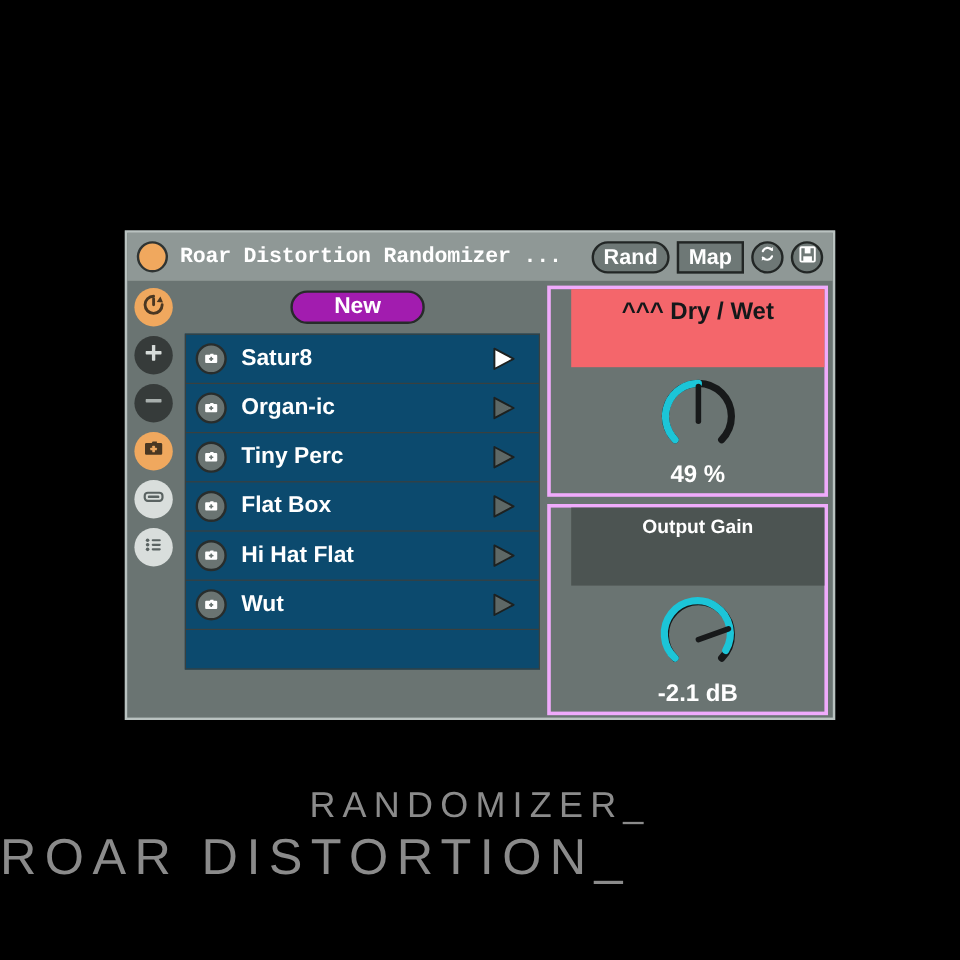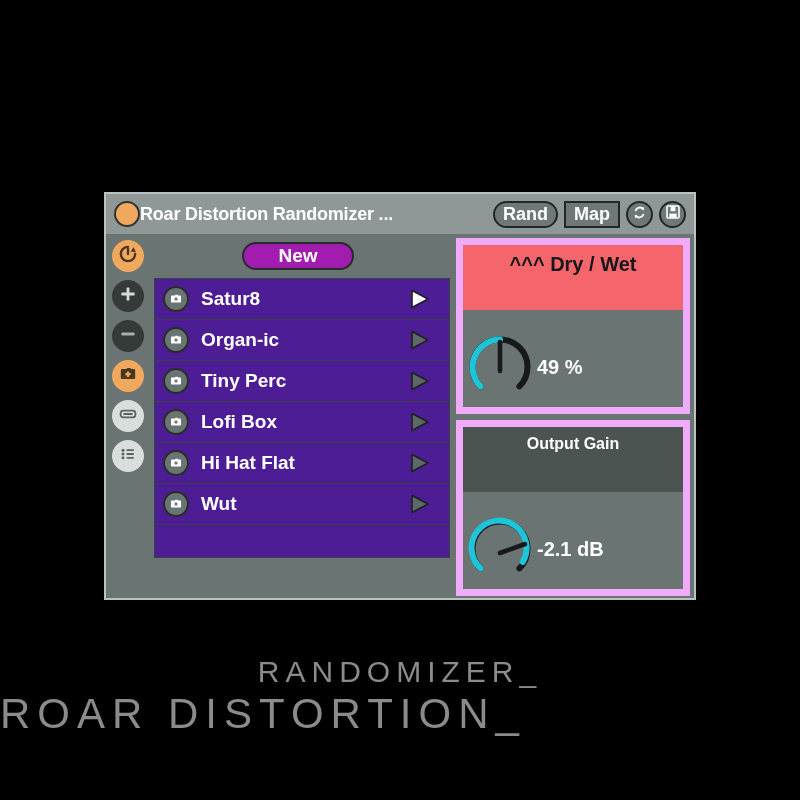--- a/index.html
+++ b/index.html
@@ -41,27 +41,29 @@
   }
   #device-dot {
     width: 26px; height: 26px;
     border-radius: 50%;
     background: #f0a85e;
     border: 2px solid #2f3433;
     box-sizing: border-box;
     flex: 0 0 auto;
   }
   #title-text {
+    margin-left: 10px;
     color: #ffffff;
     font-size: 18px;
     font-weight: bold;
     white-space: nowrap;
     overflow: hidden;
     flex: 1 1 auto;
     letter-spacing: -0.2px;
+    font-family: Liberation Mono, monospace;
   }
   .tb-btn {
     flex: 0 0 auto;
     height: 27px;
     background: #6e7876;
     border: 2px solid #222625;
     color: #ffffff;
     font-size: 18px;
     font-weight: bold;
     display: flex;
@@ -138,21 +140,21 @@
     align-items: center;
     justify-content: center;
     box-sizing: border-box;
   }
   #preset-list {
     position: absolute;
     left: 4px; top: 44px;
     width: 296px;
     border: 1px solid #3a403f;
     box-sizing: border-box;
-    background: #4c1d95;
+    background: #0c4a6e;
   }
   .preset-row {
     height: 41px;
     display: flex;
     align-items: center;
     border-bottom: 1px solid #3a403f;
     box-sizing: border-box;
     padding-left: 8px;
   }
   .preset-row:last-child { border-bottom: none; }
@@ -189,23 +191,24 @@
   
   #param-column {
     position: absolute;
     left: 350px; top: 0;
     right: 4px;
     height: 100%;
   }
   .param-panel {
     position: absolute;
     left: 0; right: 0;
-    border: 7px solid #f0abfc;
+    border: 3px solid #f0abfc;
     box-sizing: border-box;
     background: #6a7472;
+    padding-left: 17px;
   }
   #drywet-panel { top: 4px;   height: 176px; }
   #gain-panel   { top: 186px; height: 176px; }
   .param-header {
     height: 65px;
     display: flex;
     align-items: center;
     justify-content: center;
     box-sizing: border-box;
   }
@@ -222,21 +225,21 @@
     color: #ffffff;
     font-size: 16px;
     font-weight: bold;
     align-items: flex-start;
     padding-top: 8px;
   }
   .knob-area {
     position: relative;
     height: 110px;
     display: flex;
-    flex-direction: row;
+    flex-direction: column;
     align-items: center;
     justify-content: flex-start;
     padding-top: 4px;
     box-sizing: border-box;
   }
   .knob-value {
     color: #ffffff;
     font-size: 20px;
     font-weight: bold;
     margin-top: 1px;
@@ -429,21 +432,21 @@
           <span class="row-cam">
             <svg width="14" height="14" viewBox="0 0 22 22">
               <path d="M7.2 5.6 L9.3 5.6 L10.1 4.3 L14.0 4.3 L14.0 5.6 L17.6 5.6
                        A1.3 1.3 0 0 1 18.9 6.9 L18.9 15.2 A1.3 1.3 0 0 1 17.6 16.5
                        L4.4 16.5 A1.3 1.3 0 0 1 3.1 15.2 L3.1 6.9
                        A1.3 1.3 0 0 1 4.4 5.6 Z" fill="#ffffff"></path>
               <rect x="9.9" y="8.3" width="2.2" height="5.6" rx="0.5" fill="#6a7472"></rect>
               <rect x="8.2" y="10.0" width="5.6" height="2.2" rx="0.5" fill="#6a7472"></rect>
             </svg>
           </span>
-          <span class="row-label">Lofi Box</span>
+          <span class="row-label">Flat Box</span>
           <span class="row-play">
             <svg width="24" height="22" viewBox="0 0 24 22">
               <path d="M4 2.5 L20 11 L4 19.5 Z" fill="#5e6866" stroke="#1d2120" stroke-width="1.6" stroke-linejoin="round"></path>
             </svg>
           </span>
         </div>
 
         <div class="preset-row">
           <span class="row-cam">
             <svg width="14" height="14" viewBox="0 0 22 22">

